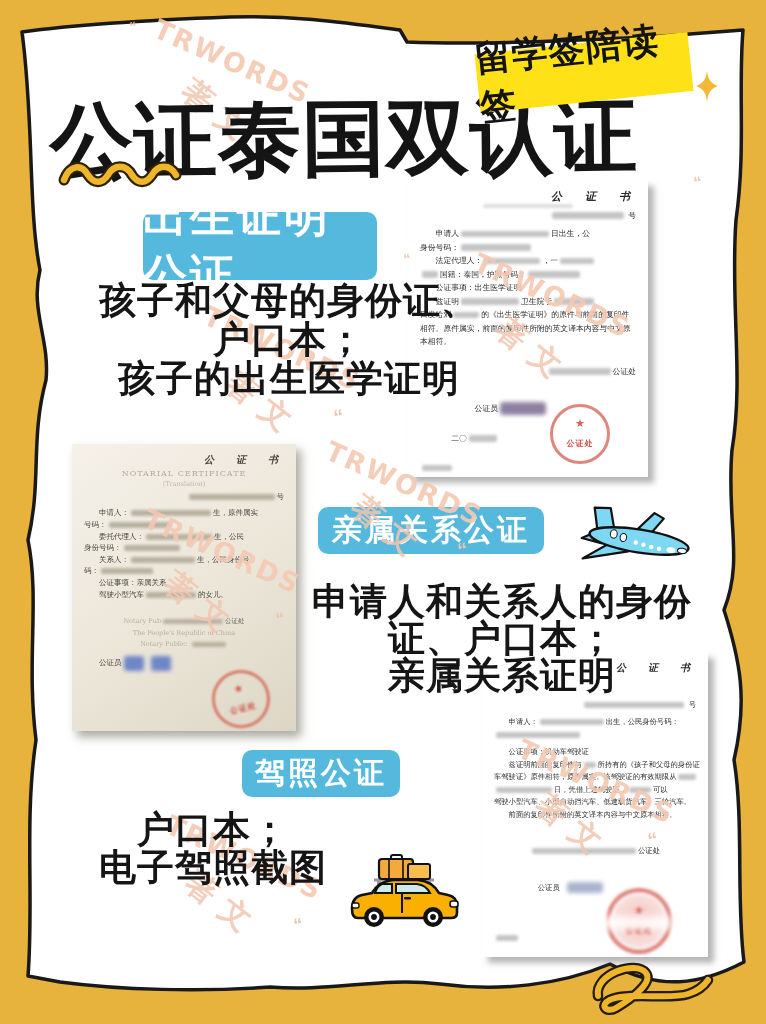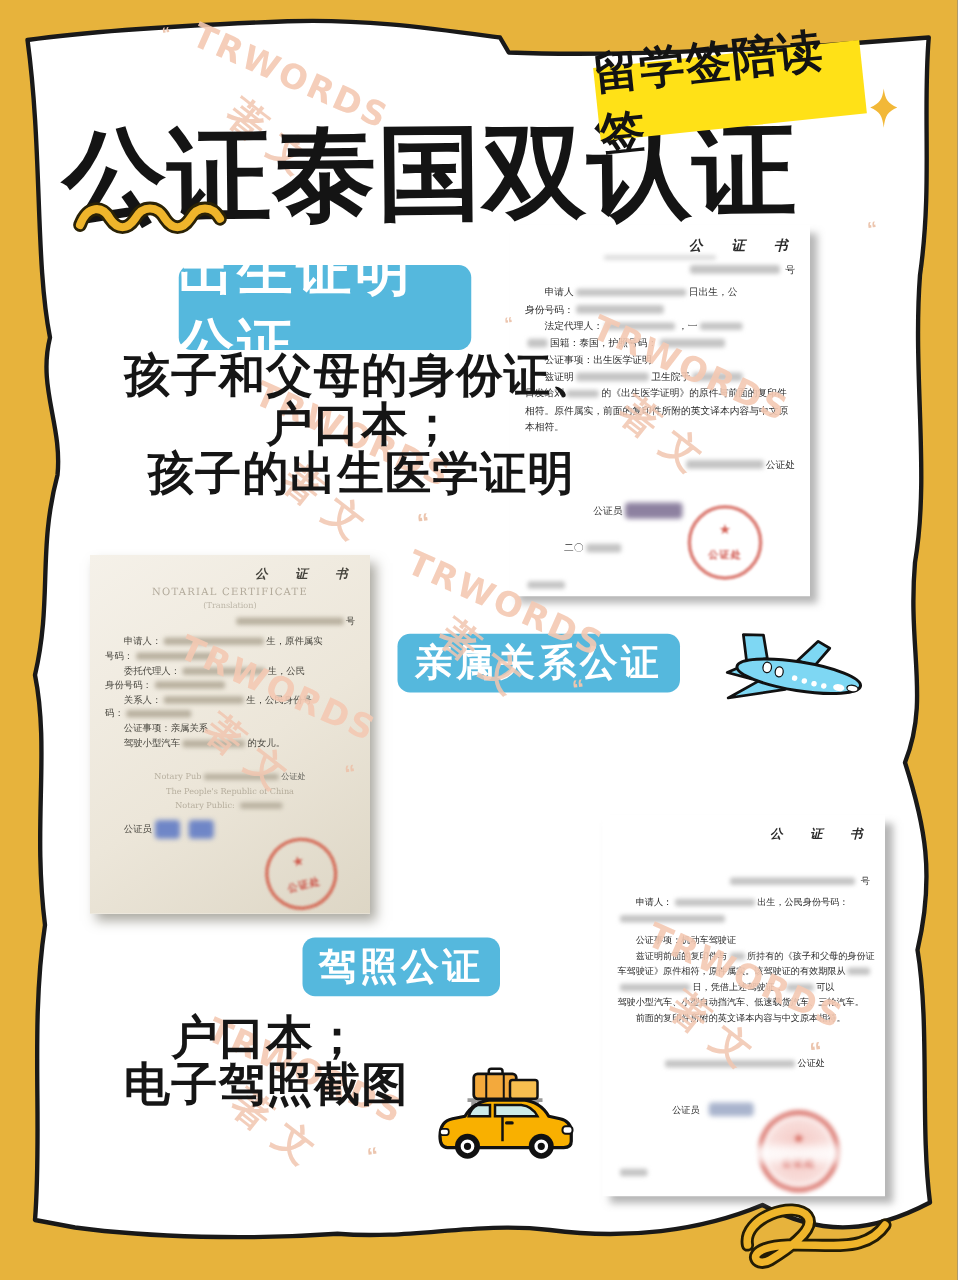--- a/index.html
+++ b/index.html
@@ -162,20 +162,25 @@
   </svg>
 
   <div class="badge" id="badge-0">出生证明公证</div>
   <div class="badge" id="badge-1">亲属关系公证</div>
   <div class="badge" id="badge-2">驾照公证</div>
 
   <div class="sec-text" id="sec-text-0">
     <div>孩子和父母的身份证、</div>
     <div>户口本；</div>
     <div>孩子的出生医学证明</div>
+  </div>
+  <div class="sec-text" id="sec-text-1">
+    <div>申请人和关系人的身份</div>
+    <div>证、户口本；</div>
+    <div>亲属关系证明</div>
   </div>
   <div class="sec-text" id="sec-text-2">
     <div>户口本；</div>
     <div>电子驾照截图</div>
   </div>
 
   <div class="cert" id="cert-birth">
     <div class="cert-lines">
         <div class="cline title"><span class="ct">公　证　书</span></div>
         <div class="cline faint center"><span class="redact" style="width: 90px;"></span></div>

